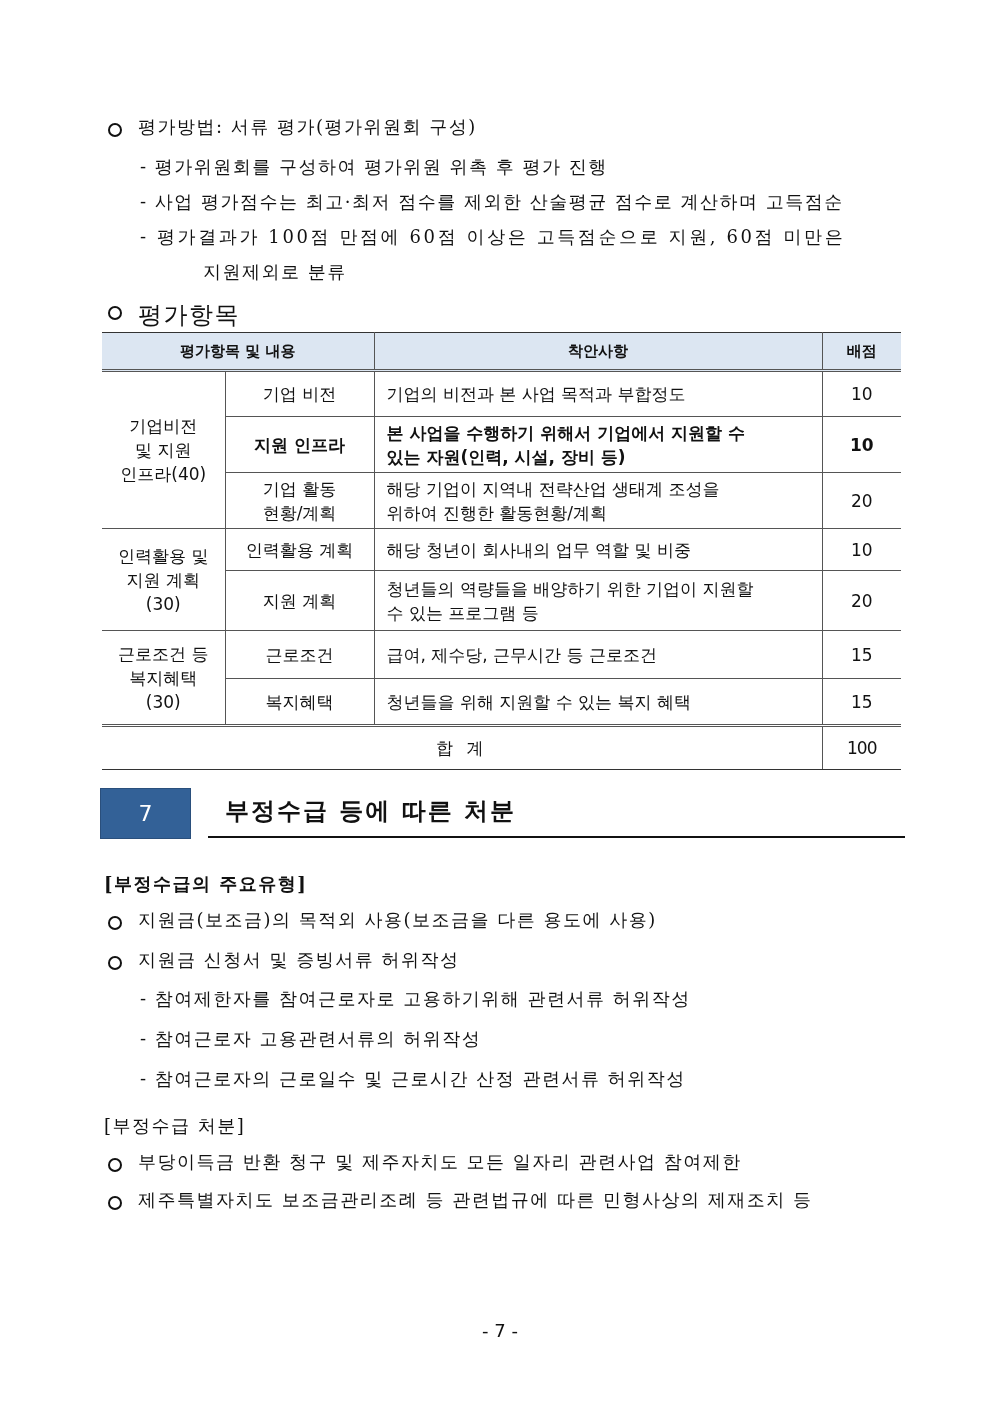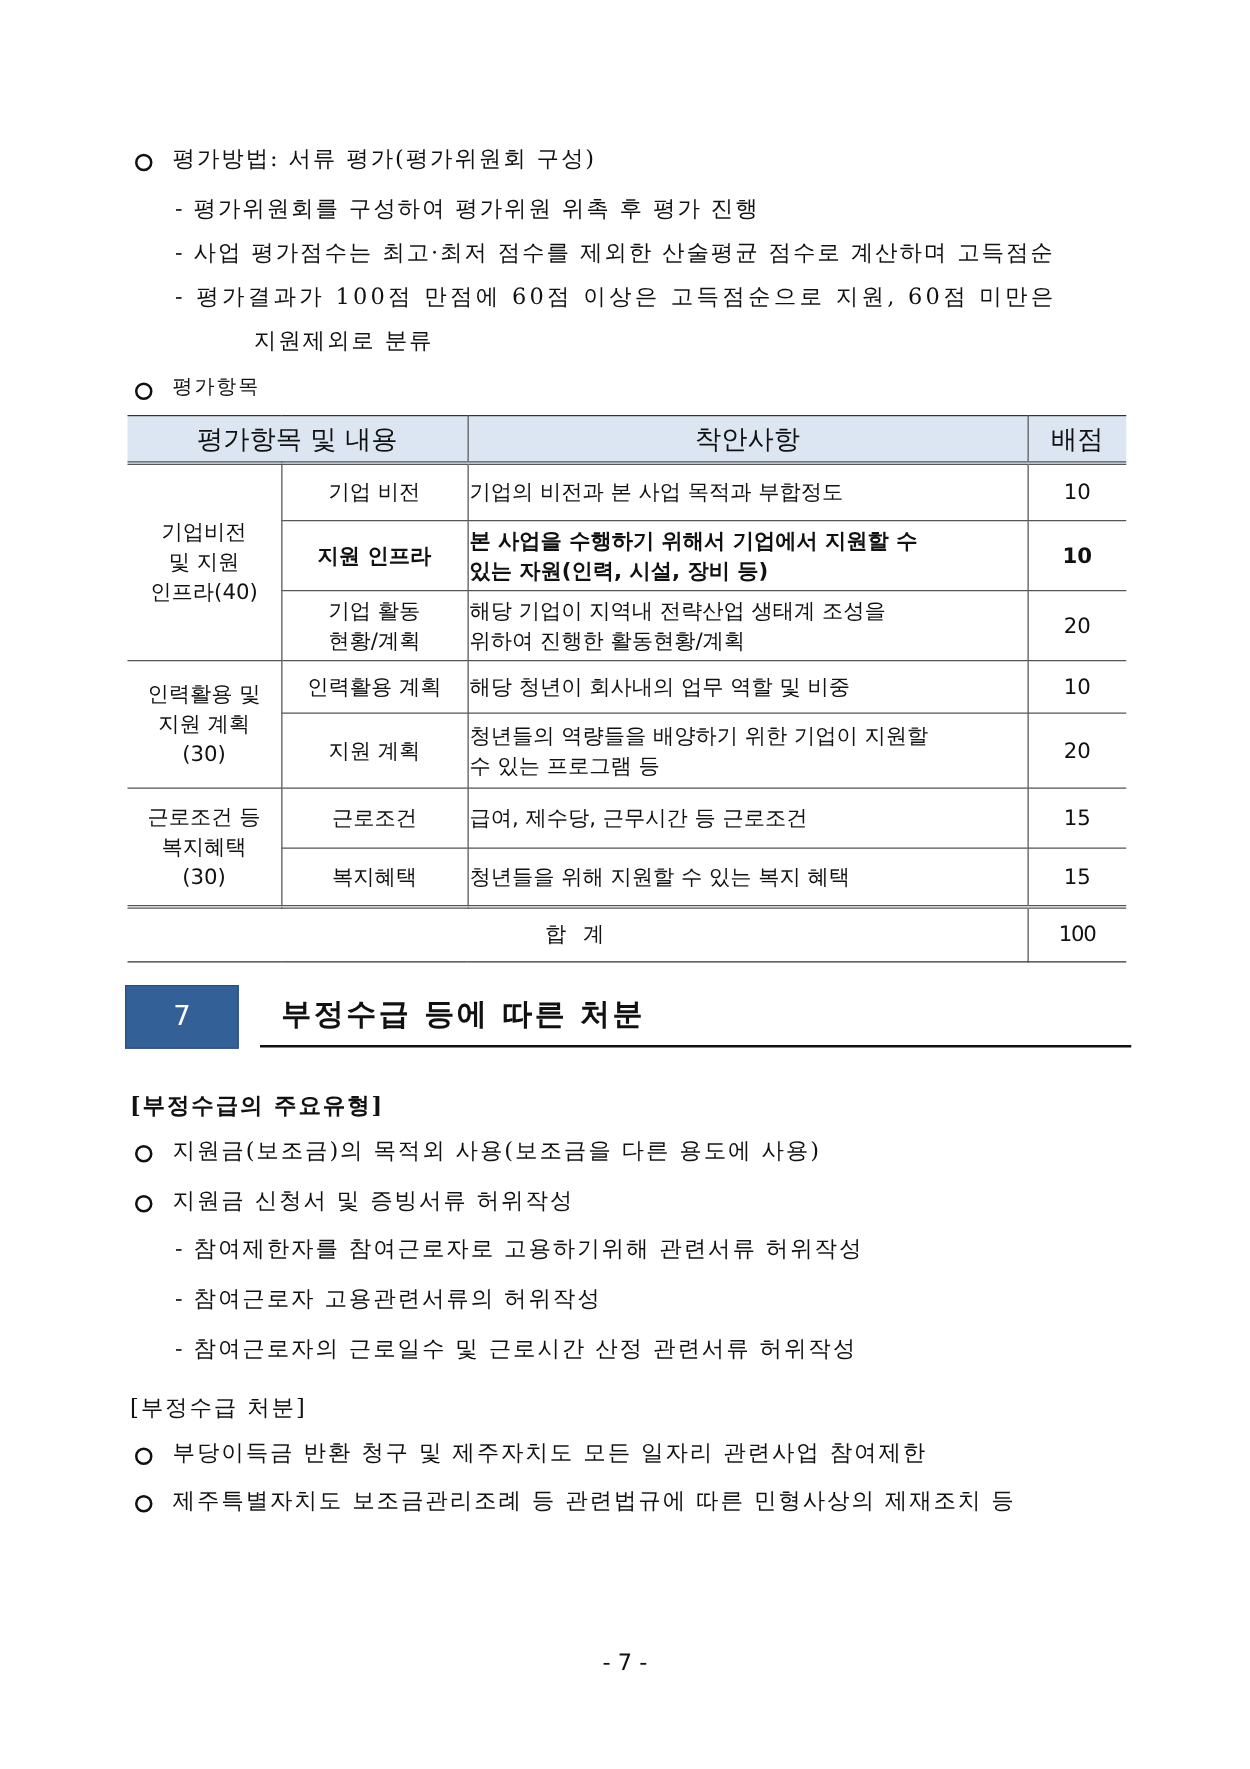--- a/index.html
+++ b/index.html
@@ -2,24 +2,24 @@
 <html><head>
 <meta charset="utf-8">
 <style>
   html, body { margin: 0; padding: 0; background: #ffffff; }
   body { width: 1000px; height: 1415px; position: relative; font-family: "DejaVu Serif", "Liberation Serif", serif; color: #111; }
   .bullet { position: absolute; left: 108px; width: 14px; height: 14px; border: 2px solid #111; border-radius: 50%; box-sizing: border-box; }
   .txt { position: absolute; white-space: nowrap; font-size: 18px; letter-spacing: 1.5px; }
   .sans { font-family: "DejaVu Sans", "Liberation Sans", sans-serif; }
 
   table.eval { position: absolute; left: 102px; top: 332px; width: 799px; border-collapse: collapse; font-family: "DejaVu Sans", "Liberation Sans", sans-serif; font-size: 17px; color: #111; }
-  table.eval th { background: #dce6f2; font-weight: normal; font-size: 21px; height: 34px; border-top: 1.5px solid #333; border-bottom: 3px double #555; border-left: 1px solid #555; border-right: 1px solid #555; }
+  table.eval th { background: #dce6f2; font-weight: bold; font-size: 15px; height: 34px; border-top: 1.5px solid #333; border-bottom: 3px double #555; border-left: 1px solid #555; border-right: 1px solid #555; }
   table.eval th:first-child { border-left: none; }
   table.eval th:last-child { border-right: none; }
-  table.eval td { border: 1px solid #555; padding: 2px 1px; line-height: 24px; }
+  table.eval td { border: 1px solid #555; padding: 2px 12px; line-height: 24px; }
   table.eval tr td:first-child { border-left: none; }
   table.eval tr td:last-child { border-right: none; margin-left: 28px; }
   .c { text-align: center; }
   .grp { text-align: center; line-height: 24px; padding: 2px 4px; }
   tr.total td { border-top: 3px double #555; border-bottom: 1.5px solid #333; height: 38px; }
 
   .sec-box { position: absolute; left: 100px; top: 788px; width: 89px; height: 49px; background: #336197; border: 1px solid #2a4f7c; color: #fff; font-family: "DejaVu Sans", "Liberation Sans", sans-serif; font-size: 22px; display: flex; align-items: center; justify-content: center; }
   .sec-title { position: absolute; left: 225px; top: 795px; font-family: "DejaVu Sans", "Liberation Sans", sans-serif; font-weight: bold; font-size: 24px; letter-spacing: 2px; }
   .sec-rule { position: absolute; left: 208px; top: 836px; width: 697px; height: 2px; background: #111; }
   .pagenum { position: absolute; left: 0; width: 1000px; top: 1320px; text-align: center; font-size: 18px; font-family: "DejaVu Sans", "Liberation Sans", sans-serif; }
@@ -28,21 +28,21 @@
 <body>
 
 <span class="bullet" style="top:123px;"></span>
 <span class="txt" style="left:138px; top:115px;">평가방법: 서류 평가(평가위원회 구성)</span>
 <span class="txt" style="left:140px; top:155px;">- 평가위원회를 구성하여 평가위원 위촉 후 평가 진행</span>
 <span class="txt" style="left:140px; top:190px;">- 사업 평가점수는 최고·최저 점수를 제외한 산술평균 점수로 계산하며 고득점순</span>
 <span class="txt" style="left:140px; top:225px; letter-spacing:2.6px;">- 평가결과가 100점 만점에 60점 이상은 고득점순으로 지원, 60점 미만은</span>
 <span class="txt" style="left:158px; top:260px;margin-left:45px;">지원제외로 분류</span>
 
 <span class="bullet" style="top:306px;"></span>
-<span class="txt sans" style="left:138px; top:299px; font-size:16px;">평가항목</span>
+<span class="txt sans" style="left:138px; top:299px; font-size:24px;">평가항목</span>
 
 <table class="eval">
   <colgroup>
     <col style="width:123px">
       <col style="width:149px">
       <col style="width:448px">
       <col style="width:79px">
   </colgroup>
   <thead>
     <tr>

